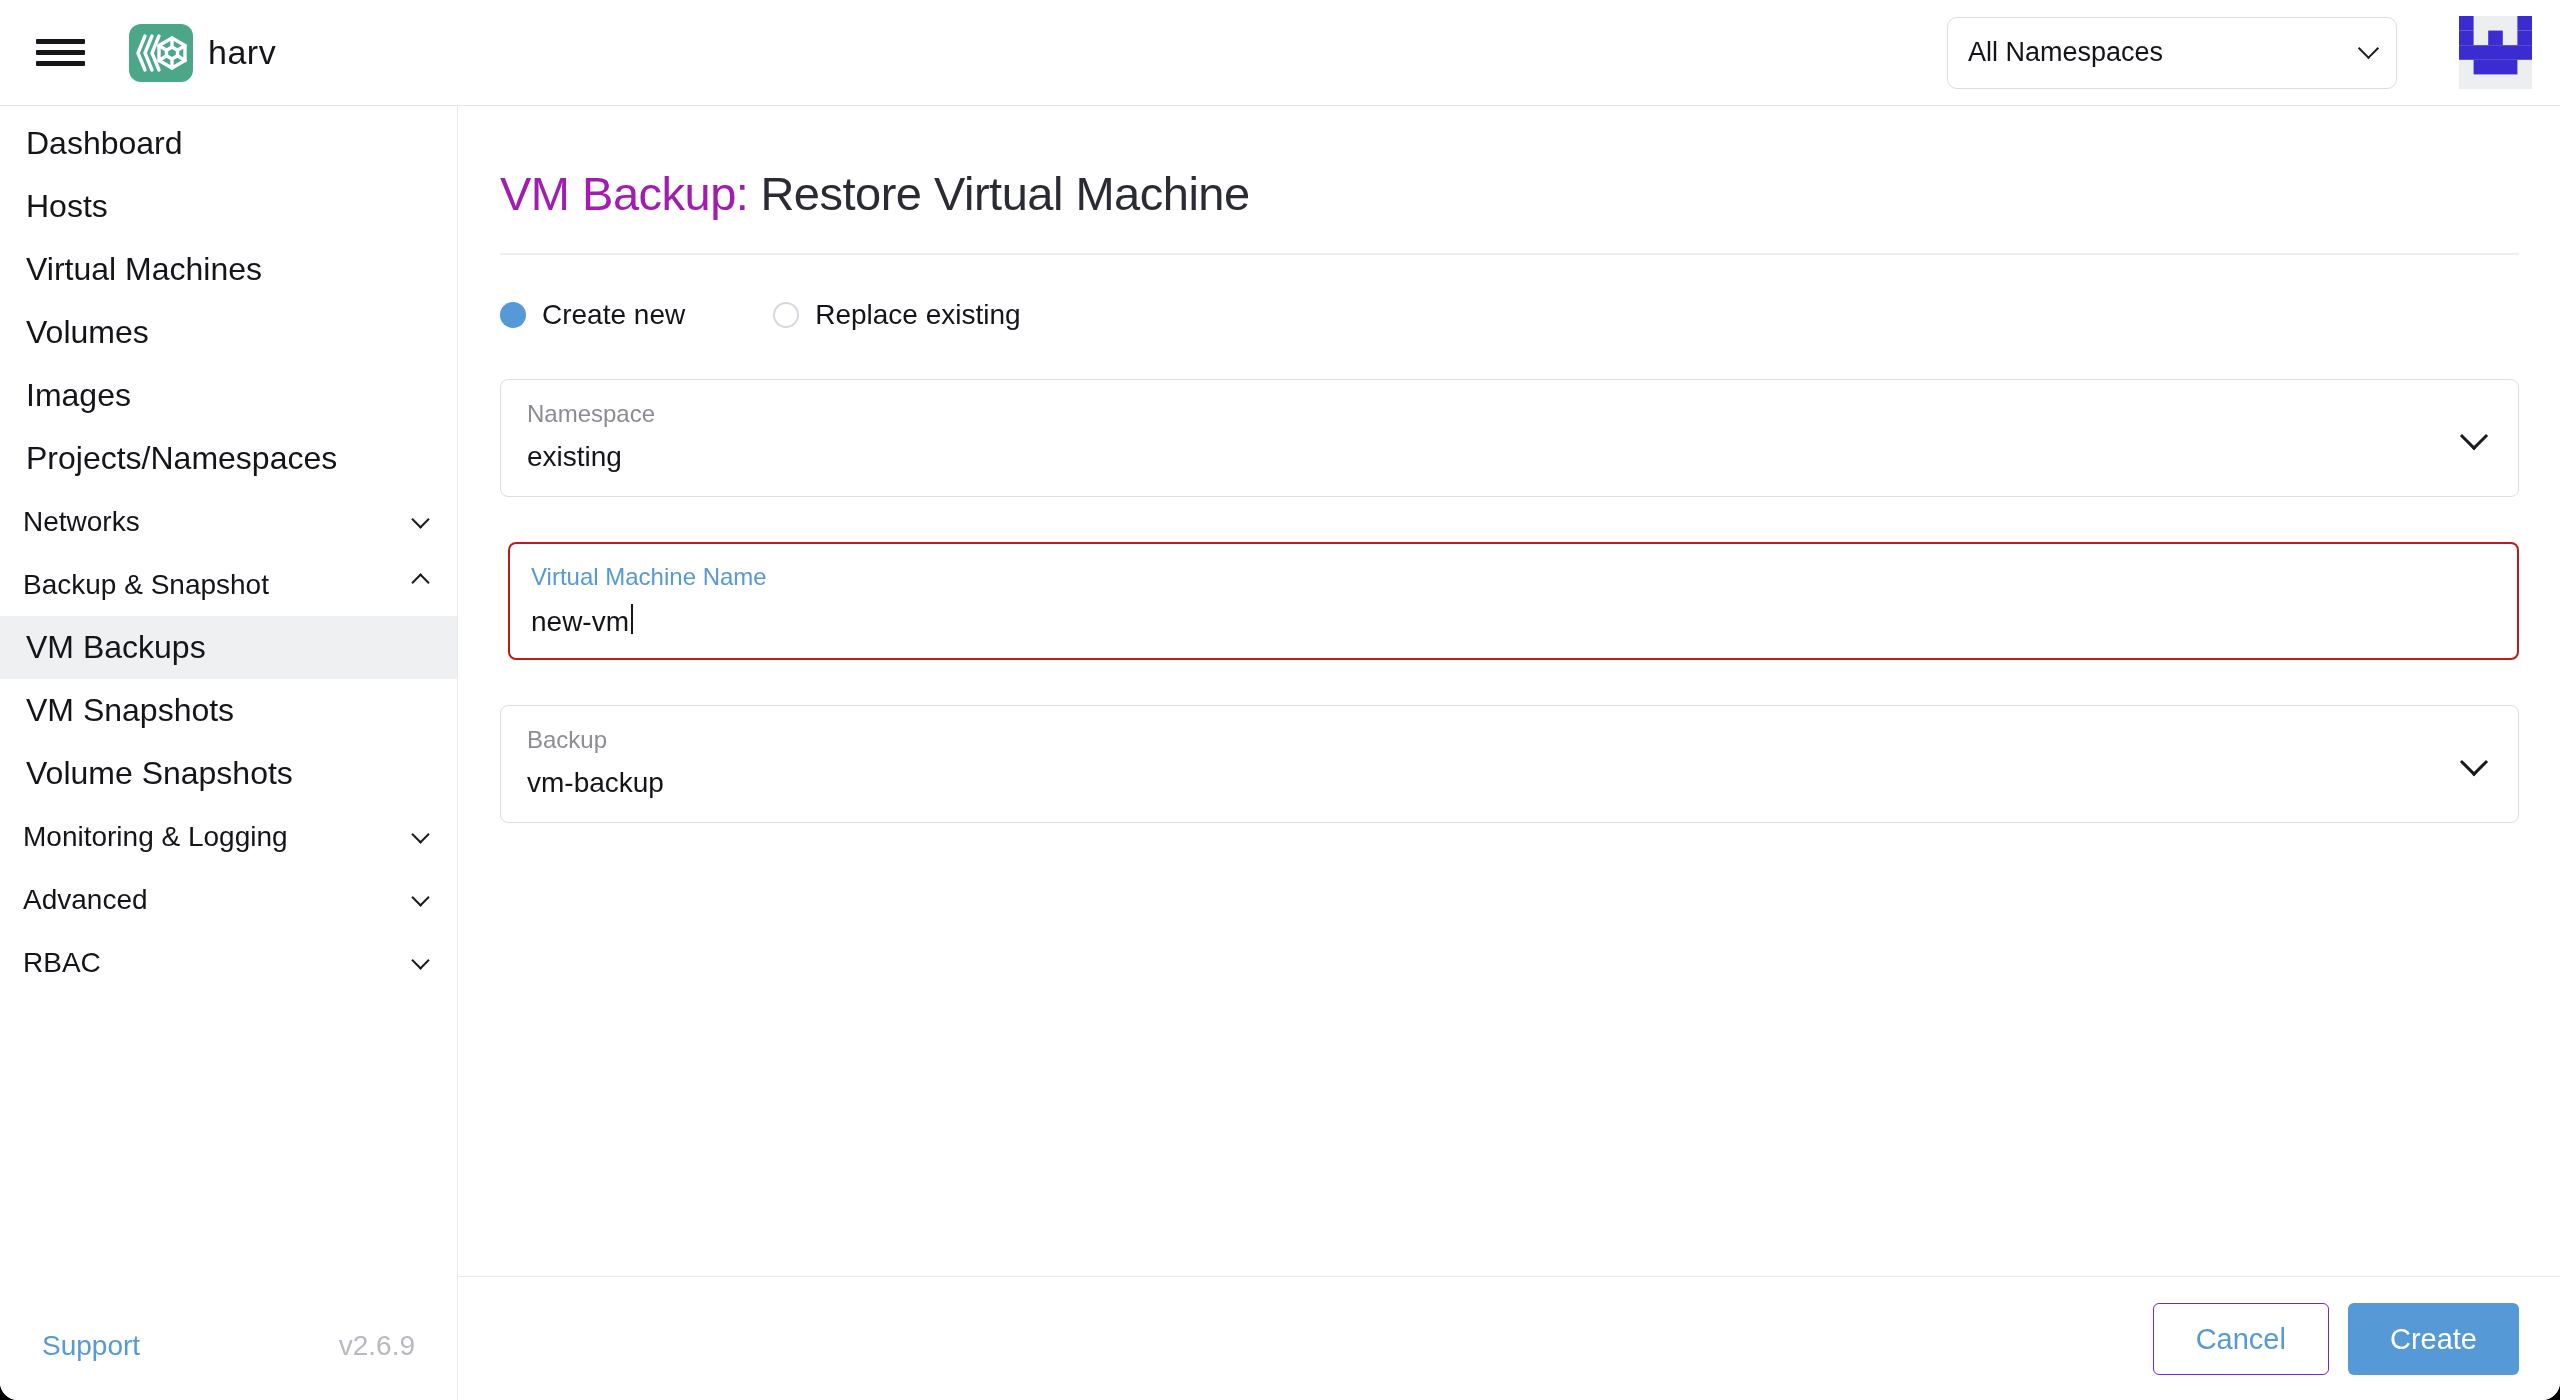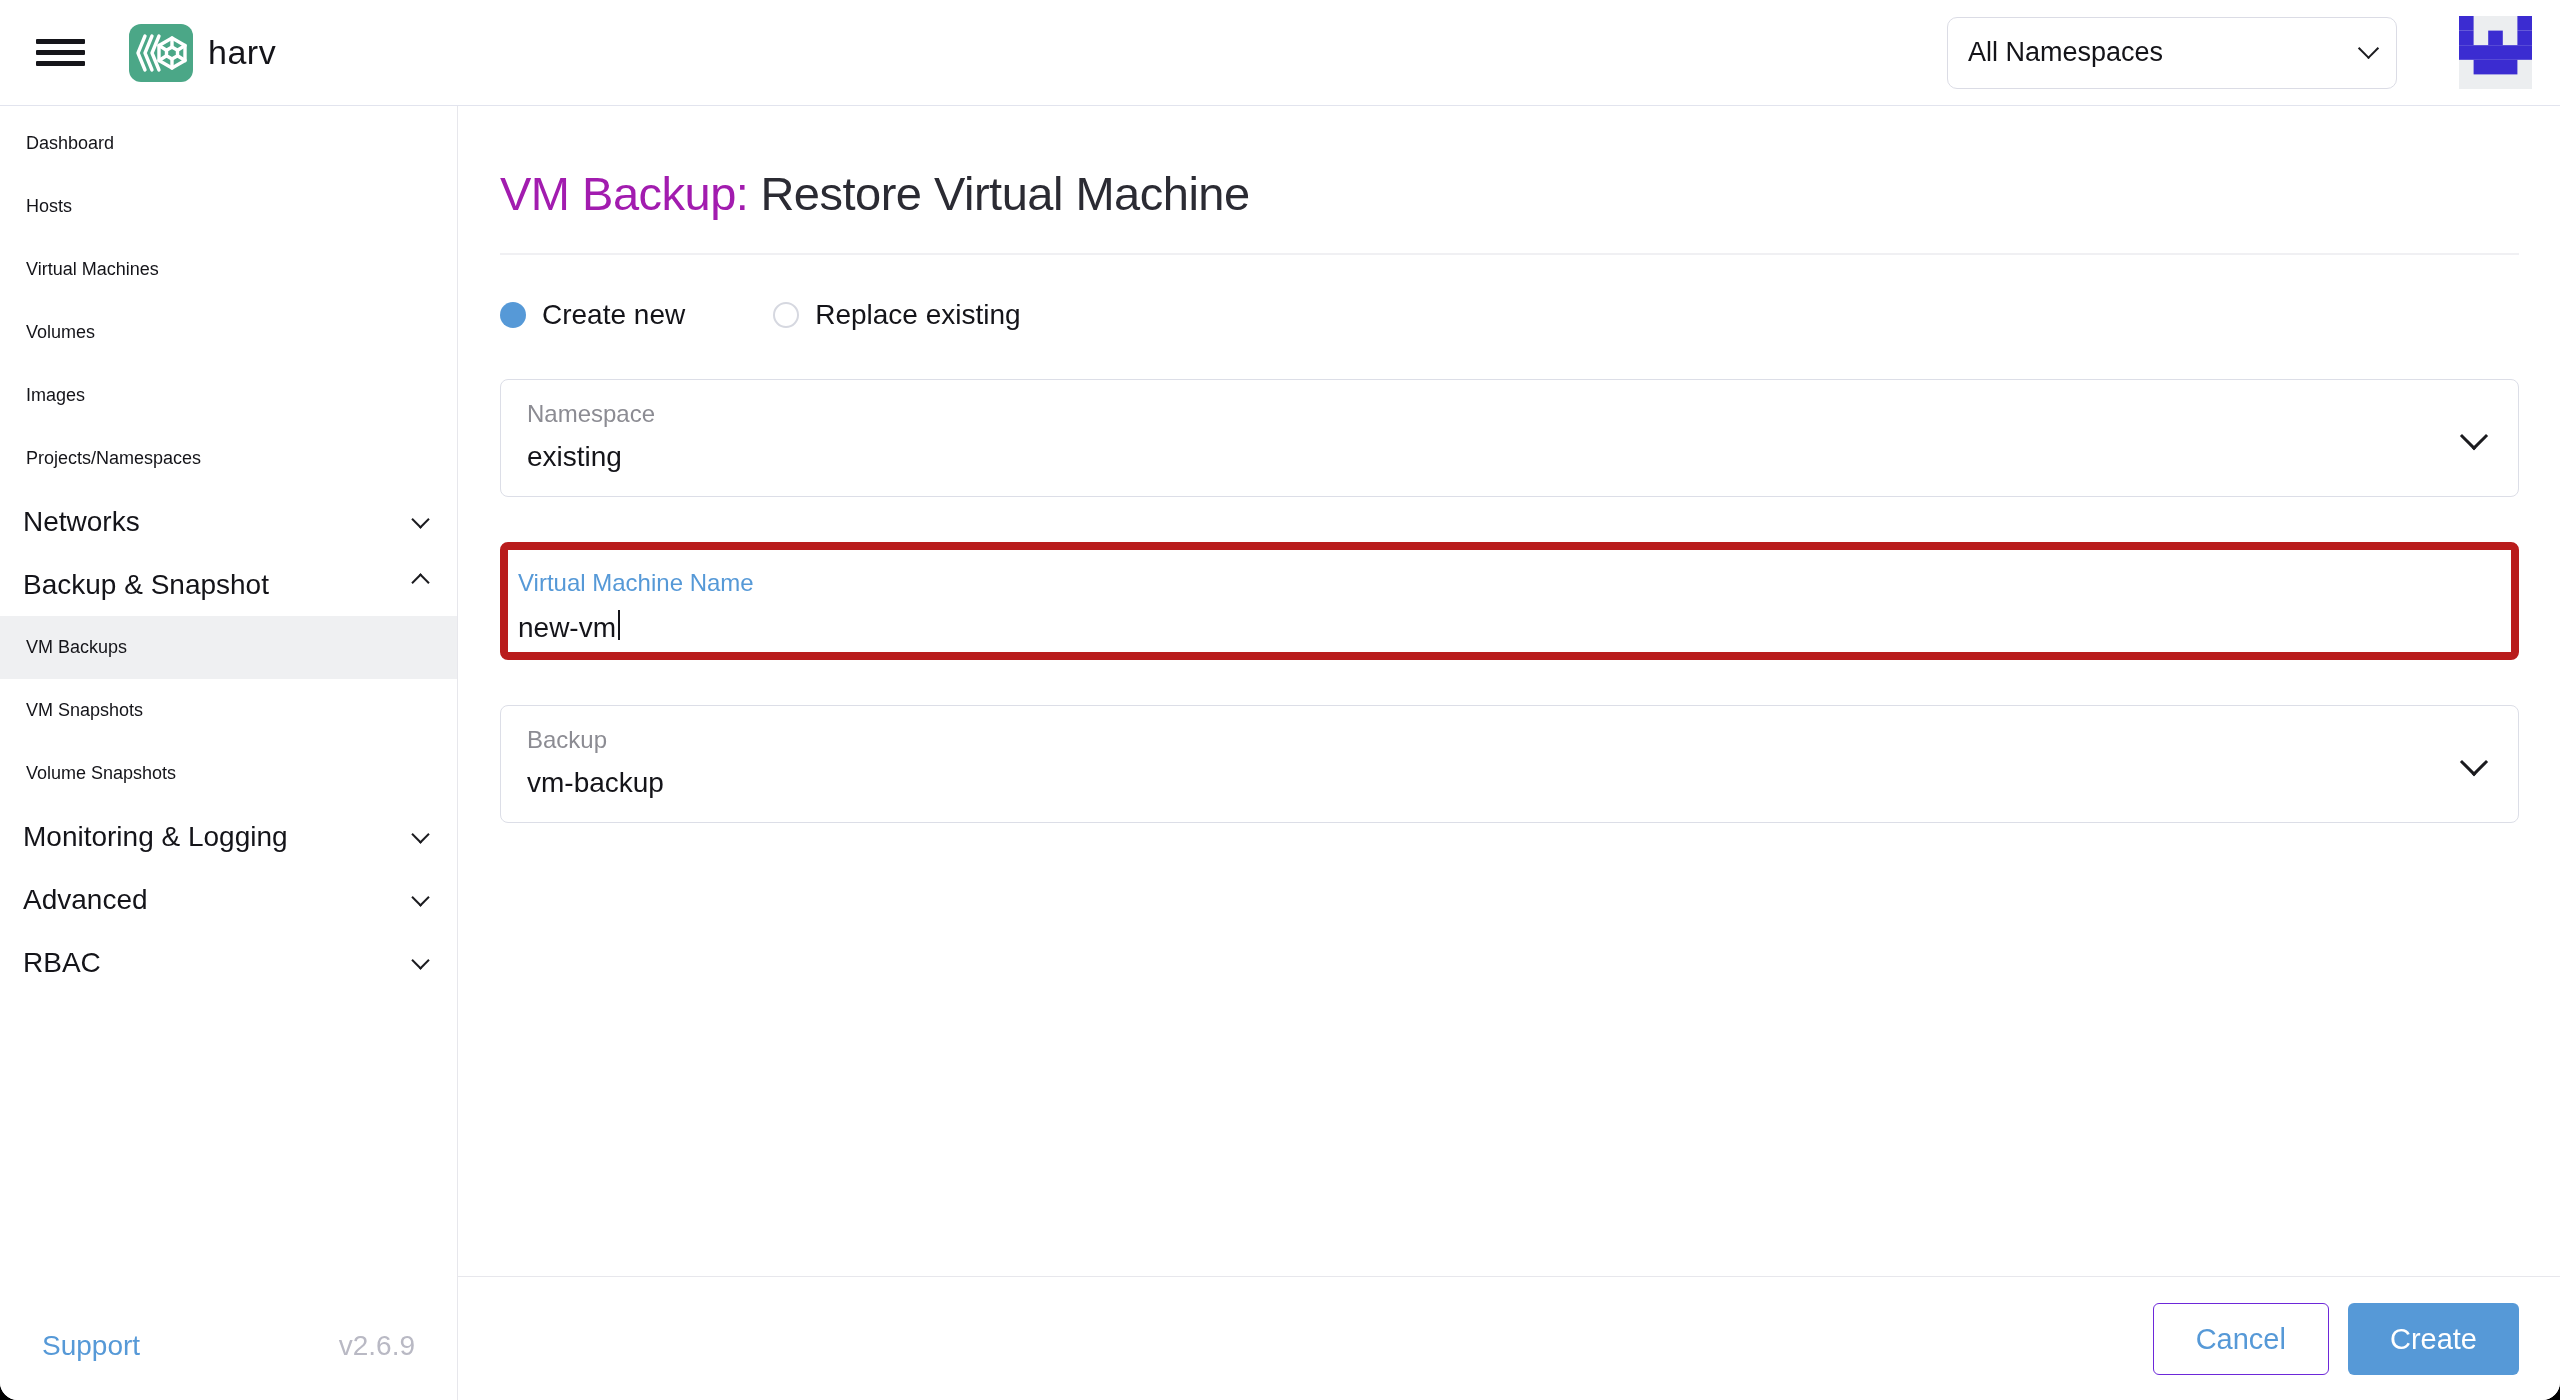--- a/index.html
+++ b/index.html
@@ -68,21 +68,21 @@
     width:458px; flex:0 0 458px;
     border-right:1px solid #e7e7ec;
     padding-top:6px;
     position:relative;
     background:#fff;
   }
   .nav-item {
     height:63px;
     display:flex; align-items:center;
     padding:0 30px 0 26px;
-    font-size:18px;
+    font-size:32px;
     color:#141419;
     cursor:pointer;
     text-decoration:none;
   }
   .nav-item.group { font-size:28px; padding-left:23px; }
   .nav-item.group .chev { margin-left:auto; margin-top:-4px; }
   .nav-item.active { background:#eff0f2; }
   .sidebar-footer {
     position:absolute; left:0; right:0; bottom:0;
     height:108px;
@@ -122,21 +122,21 @@
     border:1px solid #dcdee7;
     border-radius:8px;
     padding:20px 26px;
     position:relative;
     background:#fff;
     cursor:pointer;
   }
   .field .f-label { display:block; font-size:24px; color:#8c8c93; margin-bottom:13px; }
   .field .f-value { font-size:28px; color:#141419; }
   .field .chev-pos { position:absolute; right:34px; top:46px; }
-  .field.focused { border:8px solid #b91c1c; padding:19px 10px; }
+  .field.focused { border:2px solid #b91c1c; padding:19px 21px;margin-left:8px; }
   .field.focused .f-label { color:#5699d7; }
   .field.full { grid-column:1 / -1; }
   .caret { display:inline-block; width:2px; height:30px; background:#15151a; margin-left:2px; vertical-align:text-bottom; }
 
   .main-footer {
     border-top:1px solid #e7e7ec;
     padding:26px 41px 0;
     display:flex; justify-content:flex-end; align-items:flex-start;
     gap:19px;
     height:124px; flex:0 0 124px;

